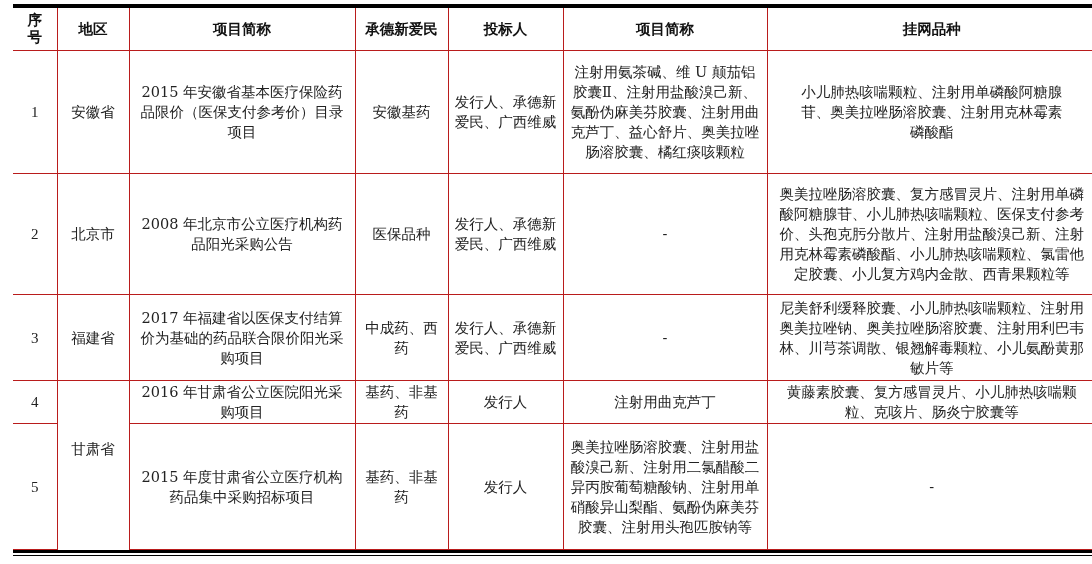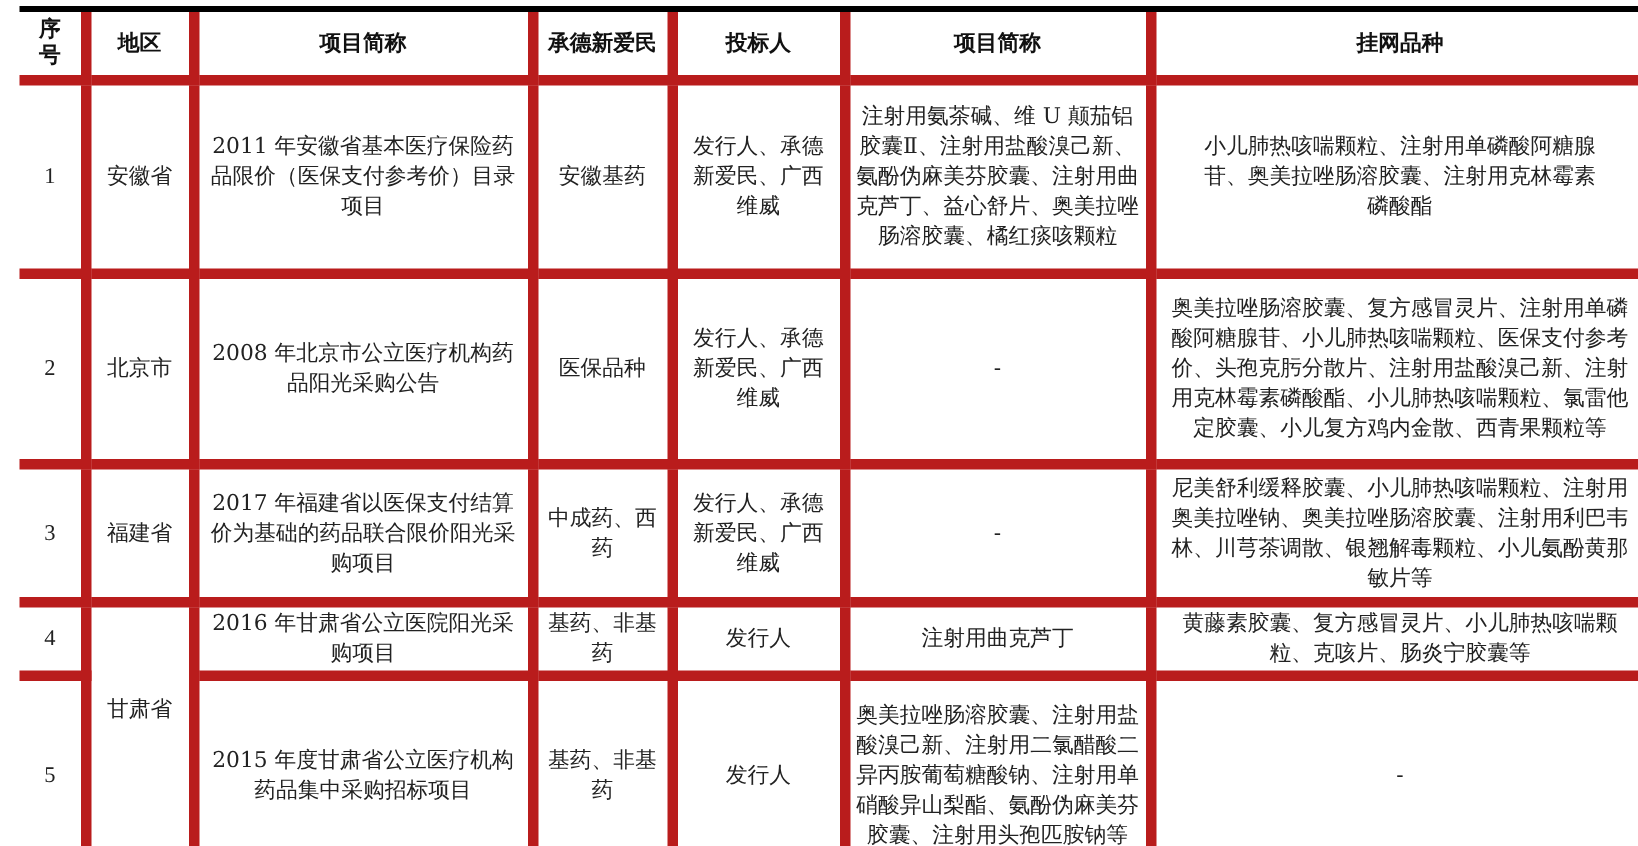--- a/index.html
+++ b/index.html
@@ -1,21 +1,21 @@
 <!DOCTYPE html>
 <html><head>
 <meta charset="utf-8">
 <style>
   html, body { margin: 0; padding: 0; background: #ffffff; }
   body { width: 1092px; height: 564px; overflow: hidden; position: relative;
          font-family: "DejaVu Serif", "Liberation Serif", serif; color: #222; }
   .wrap { position: absolute; left: 13px; top: 4px; width: 1083px; }
   .topbar { height: 4px; background: #000; }
   table { border-collapse: collapse; width: 1083px; table-layout: fixed; }
-  th, td { border: 7px solid #b91c1c; text-align: center; vertical-align: middle;
+  th, td { border: 1px solid #b91c1c; text-align: center; vertical-align: middle;
            font-size: 14.5px; line-height: 20px; padding: 0 6px; }
   tr > :first-child { border-left: none; }
   tr > :last-child { border-right: none; }
   th { font-family: "DejaVu Sans", "Liberation Sans", sans-serif; font-weight: bold;
        font-size: 14.5px; height: 42px; color: #111; border-top: none; }
   th.seq { line-height: 17px; padding: 0; }
   td.num { font-family: "Liberation Serif", serif; font-size: 15px; }
   td.just { text-align: center; padding: 0 4px; }
   .bottom1 { height: 3px; background: #000; margin-top: 0; }
   .gap { height: 2px; background: #fff; }
@@ -50,21 +50,21 @@
         <th>承德新爱民</th>
         <th>投标人</th>
         <th>项目简称</th>
         <th>挂网品种</th>
       </tr>
     </thead>
     <tbody>
       <tr class="r1">
         <td class="num">1</td>
         <td>安徽省</td>
-        <td>2011 年安徽省基本医疗保险药品限价（医保支付参考价）目录项目</td>
+        <td>2015 年安徽省基本医疗保险药品限价（医保支付参考价）目录项目</td>
         <td>安徽基药</td>
         <td>发行人、承德新爱民、广西维威</td>
         <td class="just">注射用氨茶碱、维 U 颠茄铝胶囊Ⅱ、注射用盐酸溴己新、氨酚伪麻美芬胶囊、注射用曲克芦丁、益心舒片、奥美拉唑肠溶胶囊、橘红痰咳颗粒</td>
         <td style="padding:0 29px;">小儿肺热咳喘颗粒、注射用单磷酸阿糖腺苷、奥美拉唑肠溶胶囊、注射用克林霉素磷酸酯</td>
       </tr>
       <tr class="r2">
         <td class="num">2</td>
         <td>北京市</td>
         <td>2008 年北京市公立医疗机构药品阳光采购公告</td>
         <td>医保品种</td>

